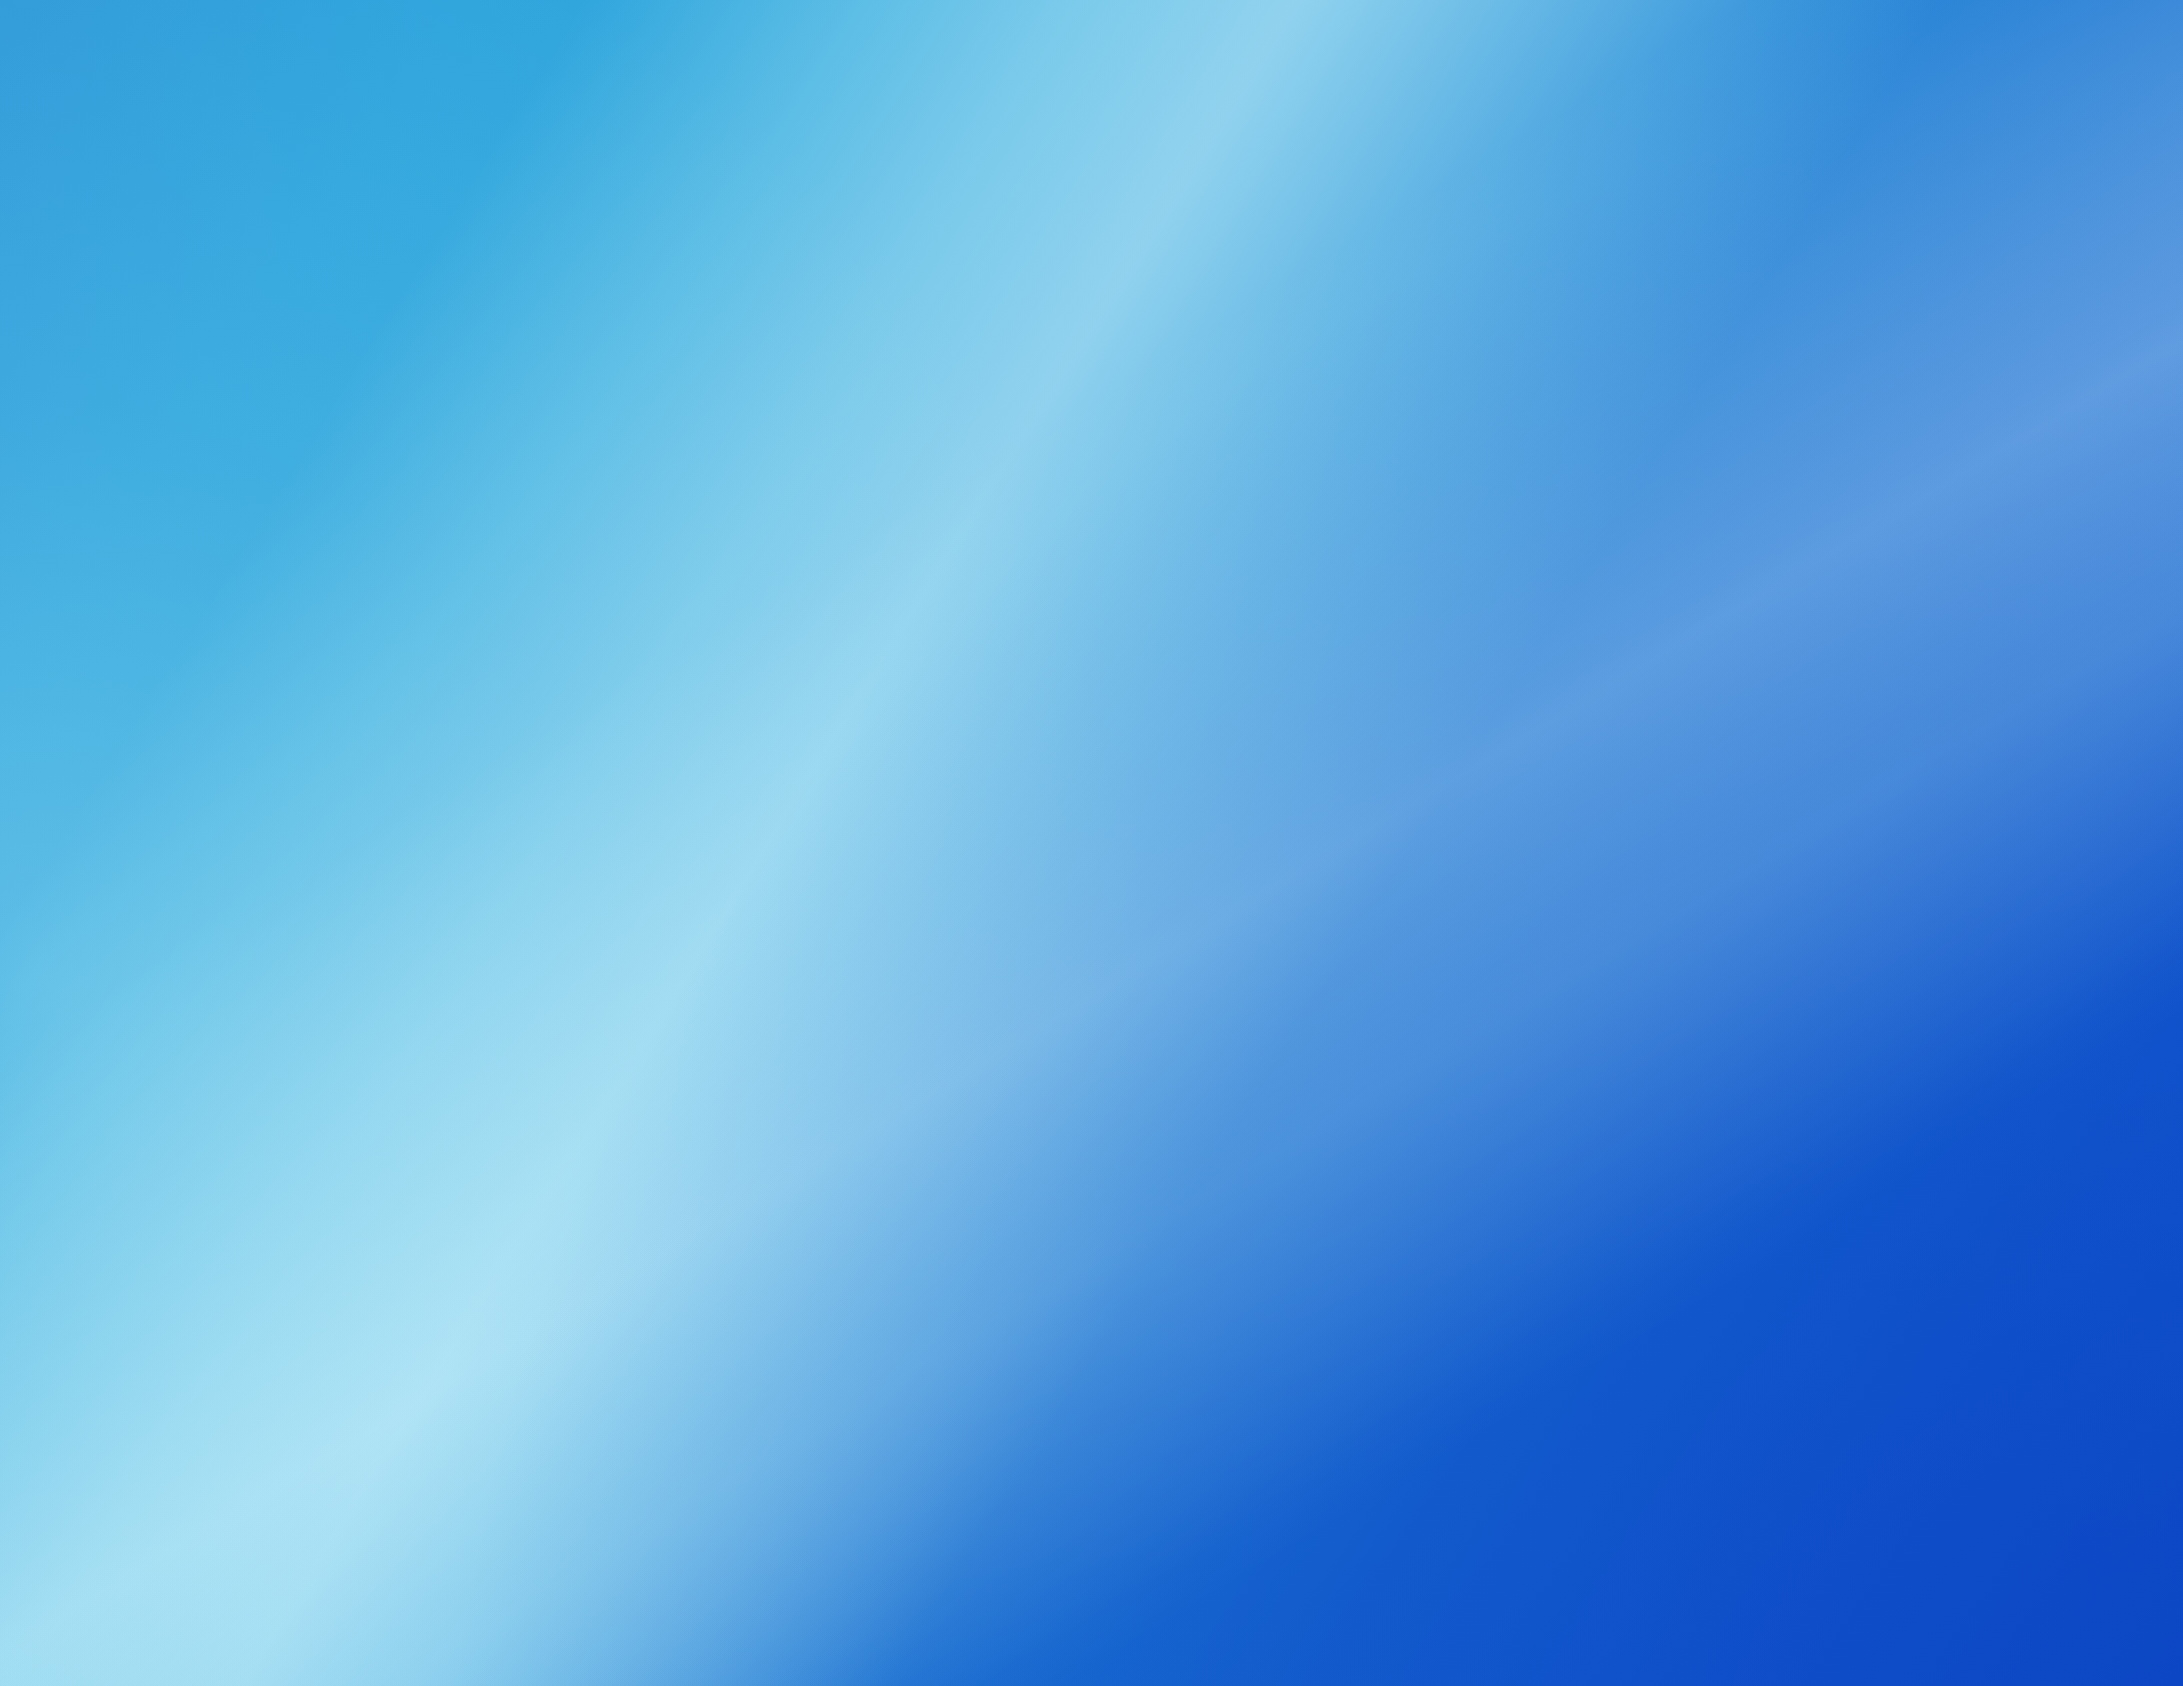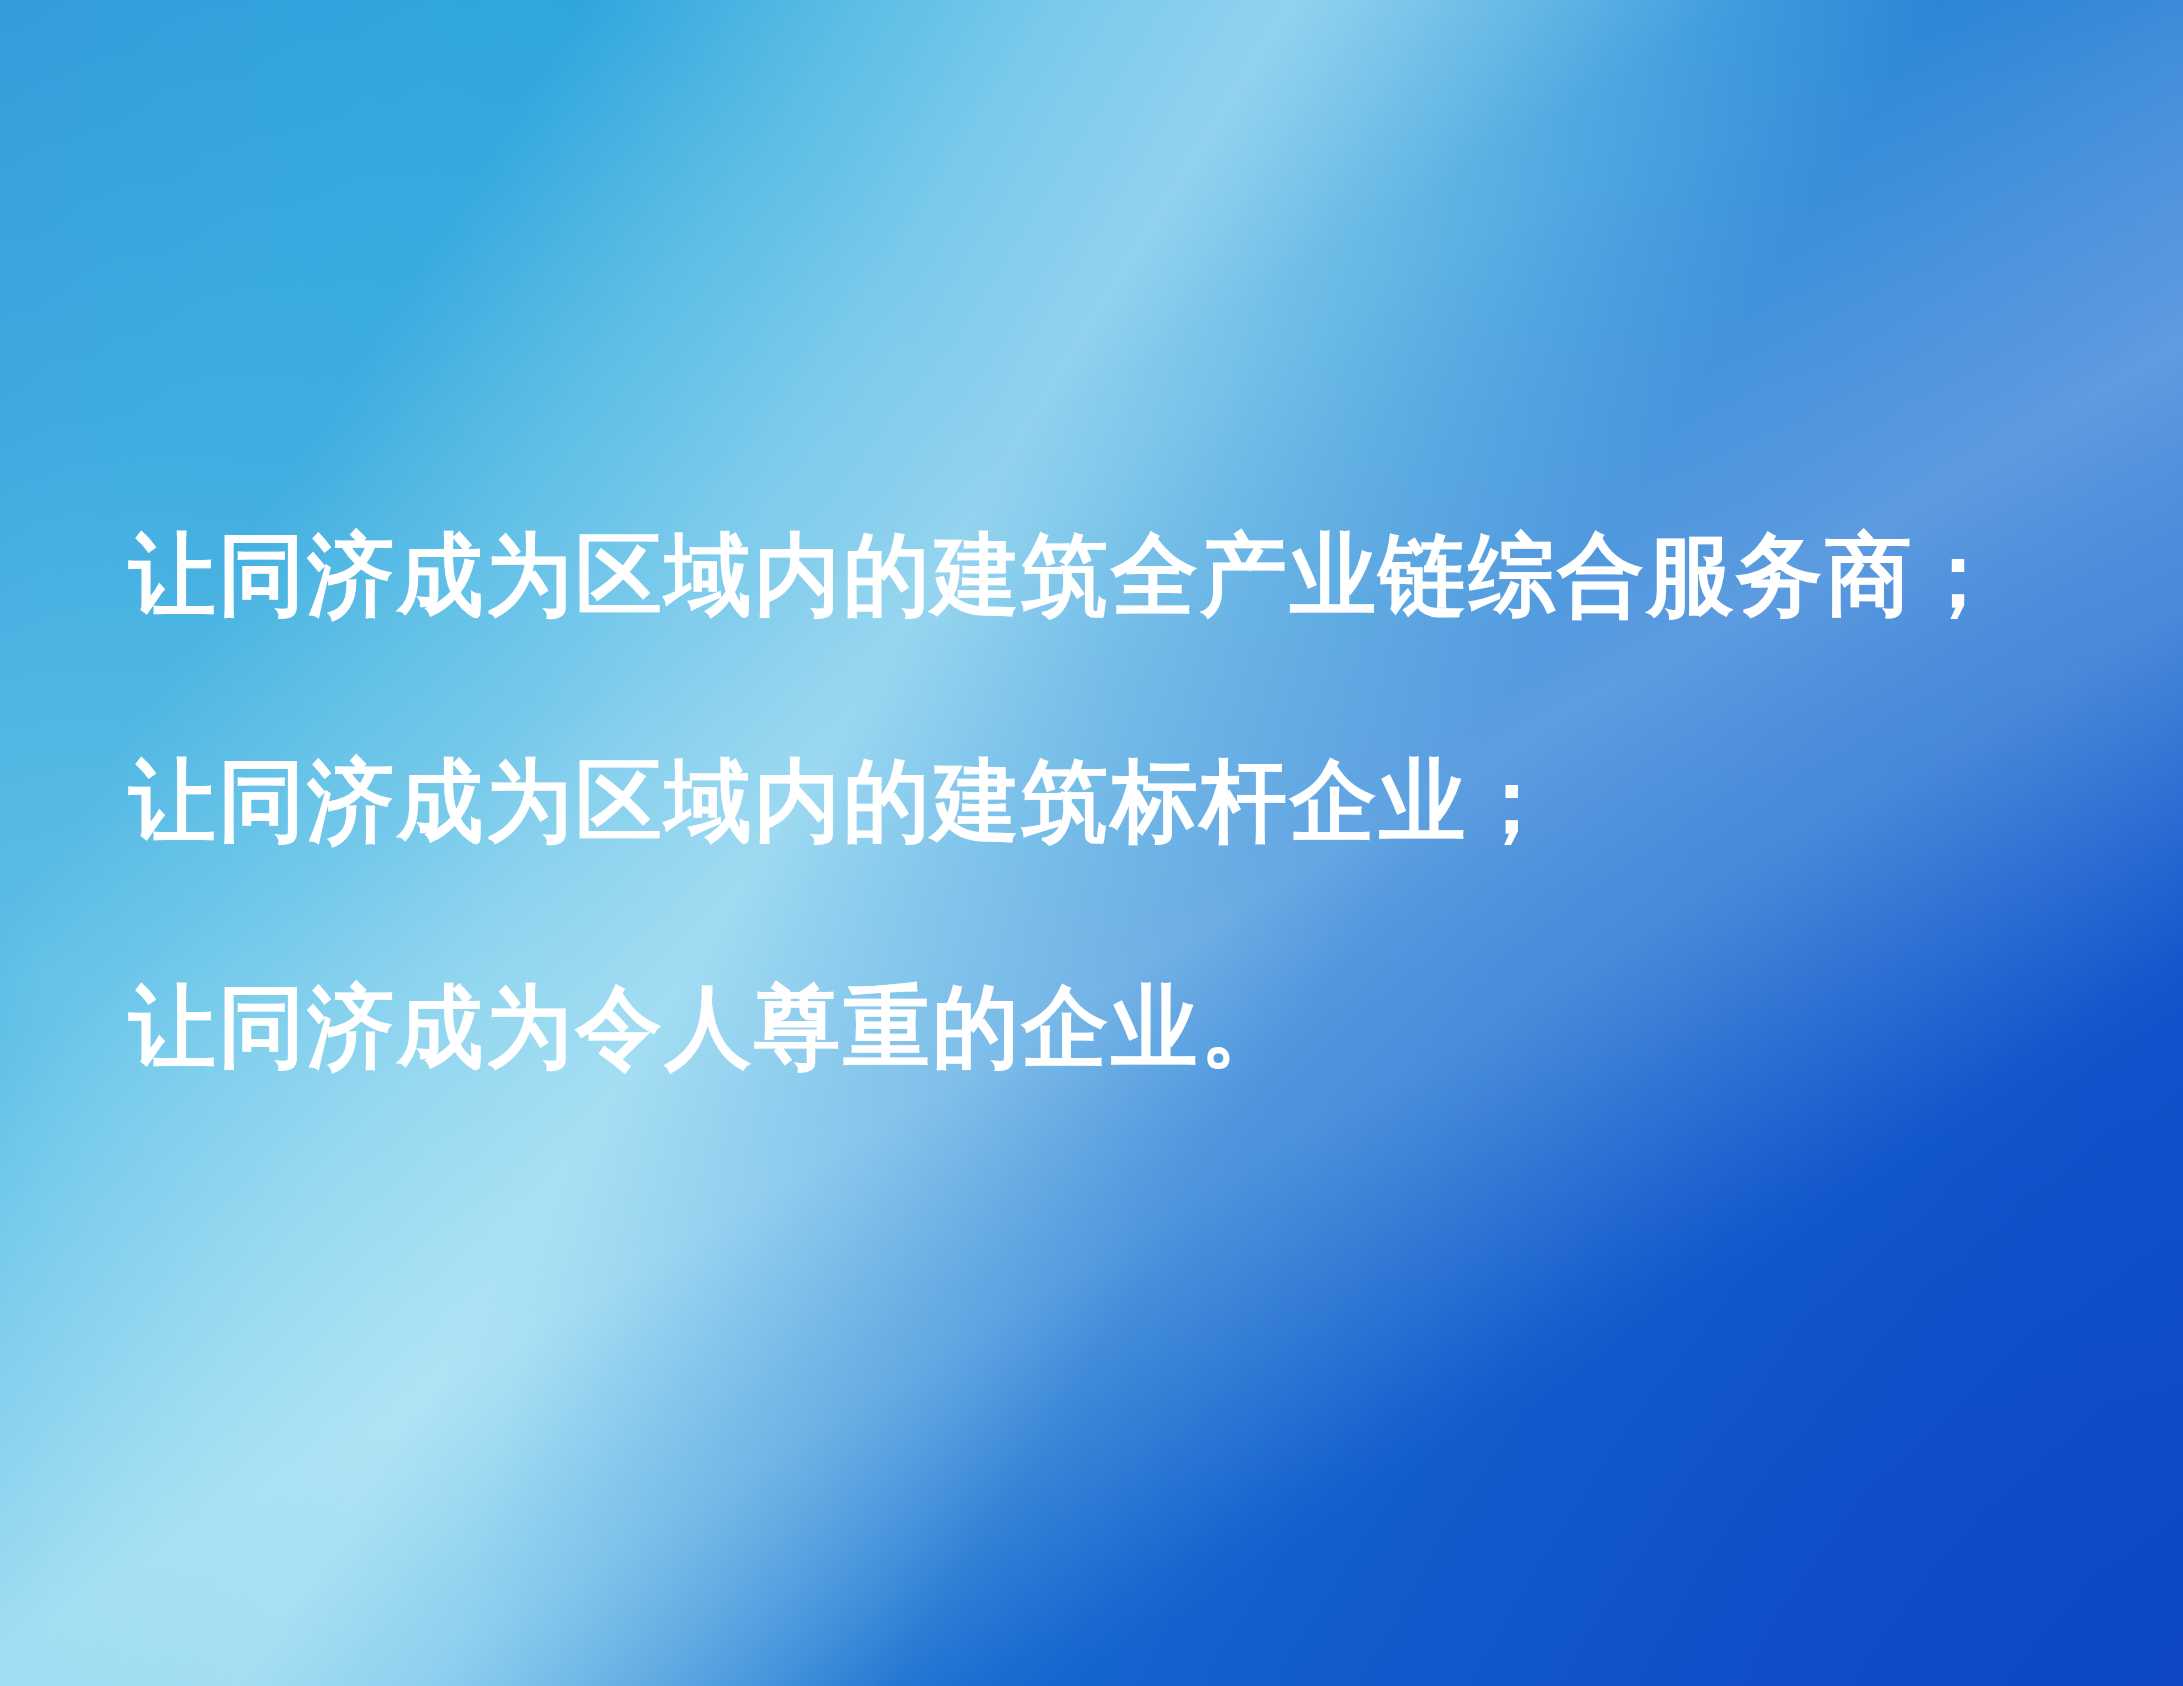--- a/index.html
+++ b/index.html
@@ -112,20 +112,15 @@
 </head>
 <body>
 
 <div id="slide">
 
   <div id="sheen-a"></div>
   <div id="sheen-b"></div>
   <div id="corner-light"></div>
   <div id="corner-shade"></div>
 
-  <div id="text-block">
-    <div class="slide-line">让同济成为区域内的建筑全产业链综合服务商；</div>
-    <div class="slide-line">让同济成为区域内的建筑标杆企业；</div>
-    <div class="slide-line">让同济成为令人尊重的企业。</div>
-  </div>
 
 </div>
 
 
 </body></html>

